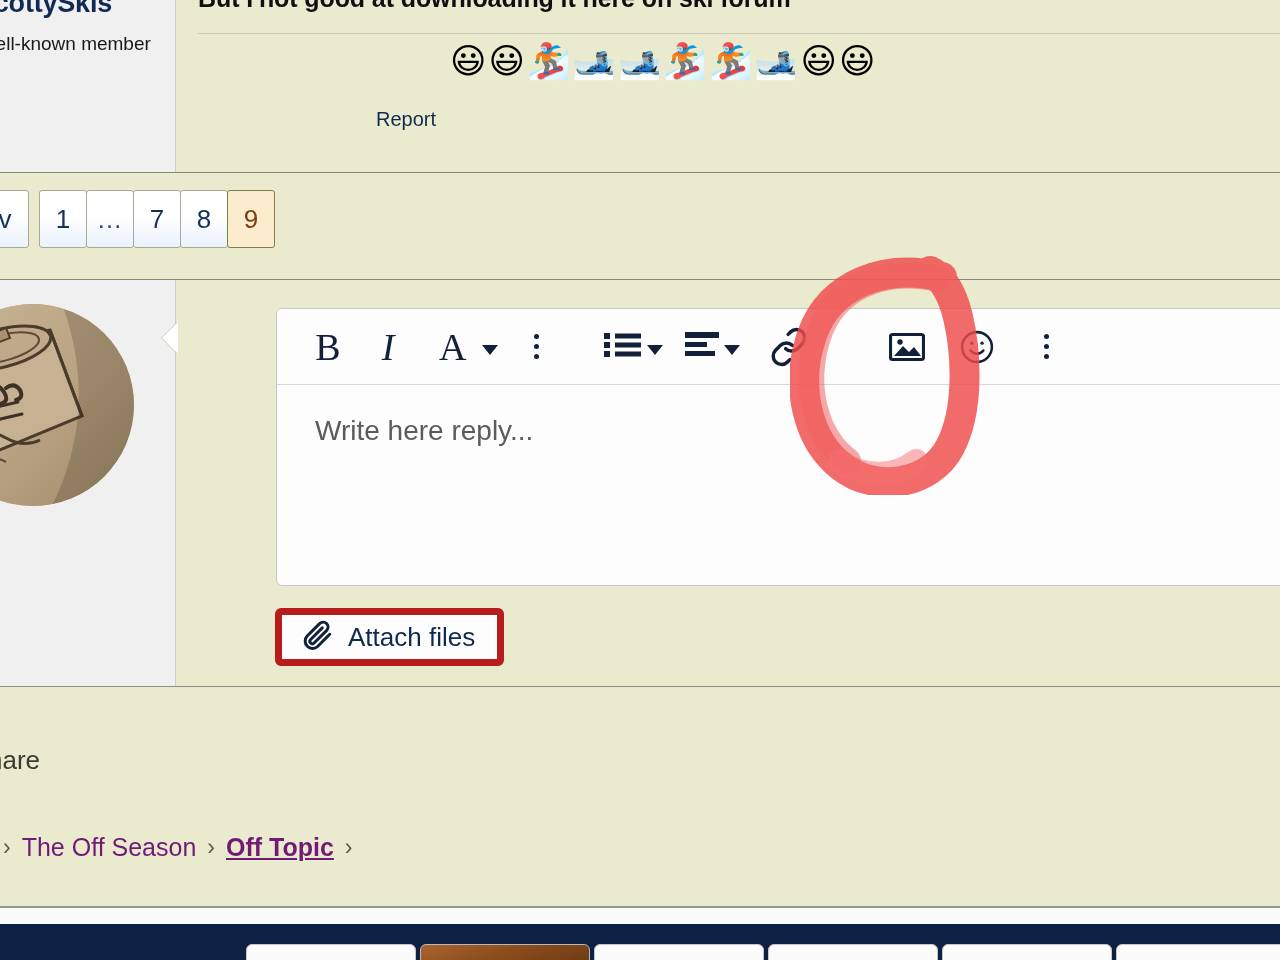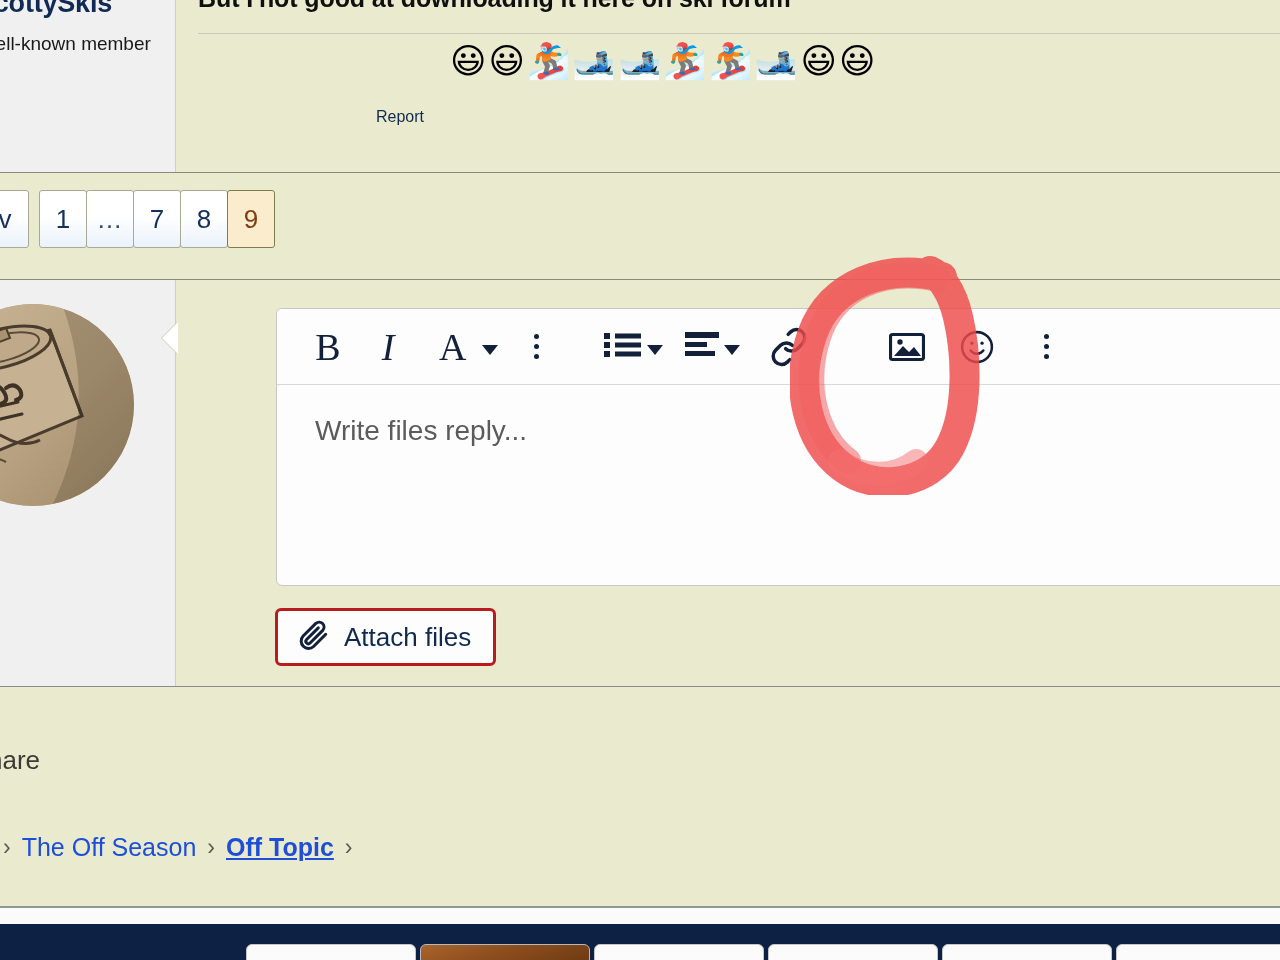--- a/index.html
+++ b/index.html
@@ -83,21 +83,21 @@
     font-size: 35px;
     line-height: 42px;
     letter-spacing: 2px;
     white-space: nowrap;
     font-family: "DejaVu Sans", sans-serif;
   }
   .report-link {
     position: absolute;
     left: 200px;
     top: 108px;
-    font-size: 16px;
+    font-size: 20px;
     color: #0f2a4e;
     cursor: pointer;
   }
 
   
   .pagination-bar {
     position: absolute;
     left: 0; top: 172px;
     width: 1280px;
     height: 108px;
@@ -263,21 +263,21 @@
   .attach-btn {
     position: absolute;
     left: 99px;
     top: 328px;
     height: 58px;
     display: flex;
     align-items: center;
     gap: 14px;
     padding: 0 22px 0 18px;
     background: #fdfdfd;
-    border: 3px solid #b91c1c;
+    border: 7px solid #b91c1c;
     border-radius: 6px;
     cursor: pointer;
   }
   .attach-btn .label {
     font-size: 26px;
     color: #0f2a4e;
   }
 
   
   .annotation {
@@ -315,21 +315,21 @@
     gap: 0;
     font-size: 25px;
     white-space: nowrap;
   }
   .crumb-sep {
     color: #5c5c52;
     padding: 0 11px;
     font-size: 23px;
   }
   .crumb {
-    color: #1d4ed8;
+    color: #701a75;
     cursor: pointer;
   }
   .crumb.current { font-weight: bold; text-decoration: underline; }
 
   .footer-divider {
     position: absolute;
     left: 0; top: 906px;
     width: 1280px;
     height: 2px;
     background: #8c9a92;
@@ -513,21 +513,21 @@
           </div>
 
           <div class="tb tb-dots" style="margin-left:24px;">
             <i></i>
               <i></i>
               <i></i>
           </div>
         </div>
 
         <div class="editor-body">
-          <div class="placeholder">Write files reply...</div>
+          <div class="placeholder">Write here reply...</div>
         </div>
       </div>
 
       <div class="attach-btn">
         <span>
           <svg width="34" height="34" viewBox="0 0 24 24" fill="none" stroke="#12203a" stroke-width="2.1" stroke-linecap="round" stroke-linejoin="round">
             <path d="M21 11.5l-8.6 8.6a5.2 5.2 0 0 1-7.35-7.35l8.95-8.95a3.47 3.47 0 0 1 4.9 4.9l-8.96 8.95a1.73 1.73 0 0 1-2.45-2.45l8.25-8.24"></path>
           </svg>
         </span>
         <span class="label">Attach files</span>

